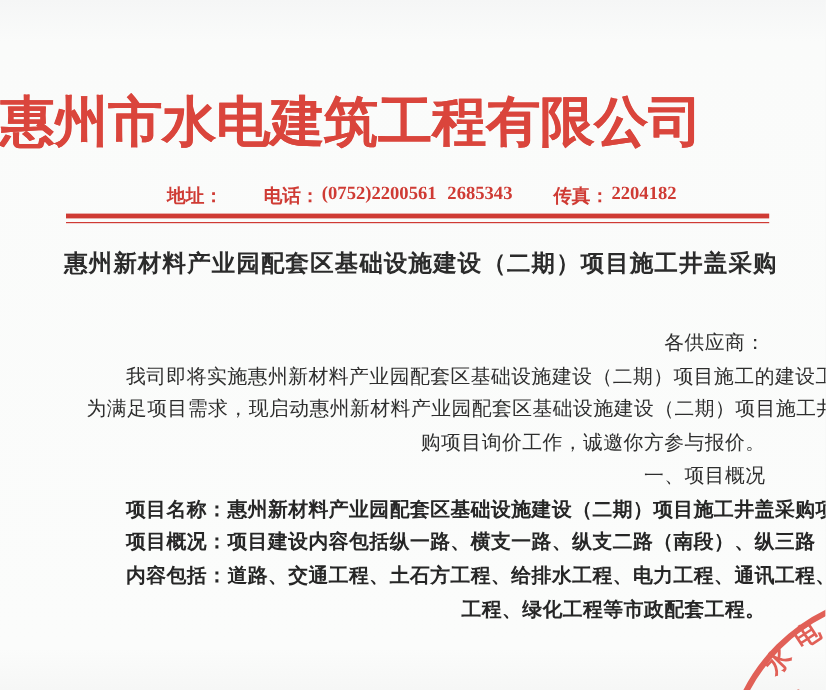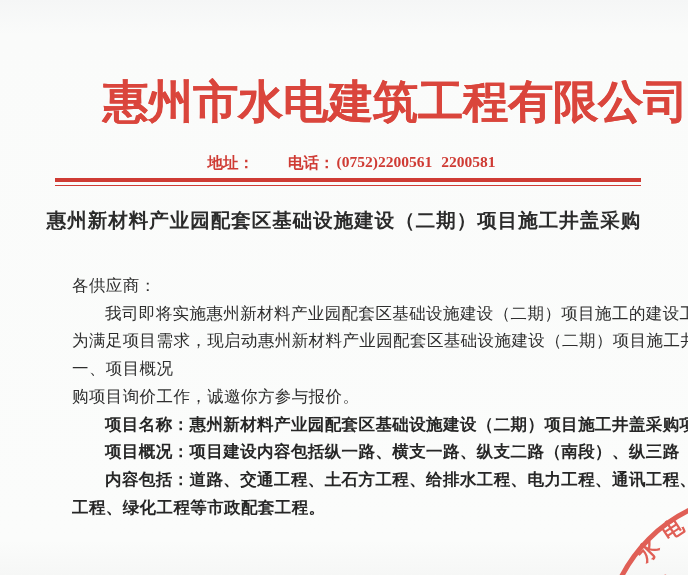--- a/index.html
+++ b/index.html
@@ -11,21 +11,21 @@
   body { position: relative; background: #f7f8f7; }
 
   .scan-page {
     position: absolute; inset: 0;
     background: linear-gradient(180deg, #f5f6f6 0%, #fafbfa 6%, #fbfcfb 94%, #f6f7f6 100%);
   }
 
   
   .company-name {
     position: absolute; top: 72px; left: 0; right: 0;
-    text-align: right;
+    text-align: left;
     font-size: 45px; font-weight: 700;
     color: #da453c;
     letter-spacing: 0px;
     text-shadow: 0.5px 0 0 #da453c;
     white-space: nowrap;
   }
   .contact-row {
     position: absolute; top: 153px; left: 55px; right: 40px;
     display: flex; justify-content: center; align-items: baseline;
     gap: 34px;
@@ -36,33 +36,33 @@
   .contact-item { display: inline-flex; gap: 2px; }
   .phone-group { display: inline-flex; gap: 9px; }
 
   .rule-wrap { position: absolute; top: 178px; left: 55px; right: 47px; }
   .rule-thick { height: 3.5px; background: #cf3b34; }
   .rule-thin  { height: 1.5px; background: #cf3b34; margin-top: 3px; }
 
   
   .doc-title {
     position: absolute; top: 203px; left: 40px; right: 40px;
-    text-align: center;
+    text-align: right;
     font-size: 19.5px; font-weight: 700; color: #2b2b2b;
     line-height: 36px; letter-spacing: 1px;
   }
 
   
   .doc-body {
     position: absolute; top: 272px; left: 72px; right: 50px;
     font-size: 16.5px; color: #2e2e2e;
     line-height: 27.7px;
     letter-spacing: 0.4px;
   }
-  .line { white-space: nowrap; }
+  .line { white-space: nowrap; text-align: right; }
   .indent { text-indent: 33px; }
   .strong { font-weight: 600; color: #262626; }
 
   
   .seal-svg {
     position: absolute; left: 575px; top: 460px;
     width: 113px; height: 115px;
     overflow: hidden;
     pointer-events: none;
   }
@@ -75,40 +75,44 @@
   <div class="company-name">惠州市水电建筑工程有限公司</div>
 
   <div class="contact-row">
     <span class="contact-item">
         <span>地址：</span>
       </span>
     <span class="contact-item">
         <span>电话：</span>
         <span class="phone-group">
           <span>(0752)2200561</span>
-          <span>2200581</span>
+          <span>2685343</span>
         </span>
+      </span>
+    <span class="contact-item">
+        <span>传真：</span>
+        <span>2204182</span>
       </span>
   </div>
 
   <div class="rule-wrap">
     <div class="rule-thick"></div>
     <div class="rule-thin"></div>
   </div>
 
   <div class="doc-title">
     <div>惠州新材料产业园配套区基础设施建设（二期）项目施工井盖采购</div>
   </div>
 
   <div class="doc-body">
     <div class="line">各供应商：</div>
     <div class="line indent">我司即将实施惠州新材料产业园配套区基础设施建设（二期）项目施工的建设工作，</div>
     <div class="line">为满足项目需求，现启动惠州新材料产业园配套区基础设施建设（二期）项目施工井盖采</div>
+    <div class="line">购项目询价工作，诚邀你方参与报价。</div>
     <div class="line">一、项目概况</div>
-    <div class="line">购项目询价工作，诚邀你方参与报价。</div>
     <div class="line indent strong">项目名称：惠州新材料产业园配套区基础设施建设（二期）项目施工井盖采购项目</div>
     <div class="line indent strong">项目概况：项目建设内容包括纵一路、横支一路、纵支二路（南段）、纵三路（北段）</div>
     <div class="line indent strong">内容包括：道路、交通工程、土石方工程、给排水工程、电力工程、通讯工程、照明</div>
     <div class="line strong">工程、绿化工程等市政配套工程。</div>
   </div>
 
   <svg class="seal-svg" xmlns="http://www.w3.org/2000/svg">
     <g opacity="0.88">
       <circle cx="180" cy="185" r="150" fill="none" stroke="#dd4a40" stroke-width="5"></circle>
       <path id="sealTextArc" d="M 72,104 A 135,135 0 0 1 315,185" fill="none"></path>

